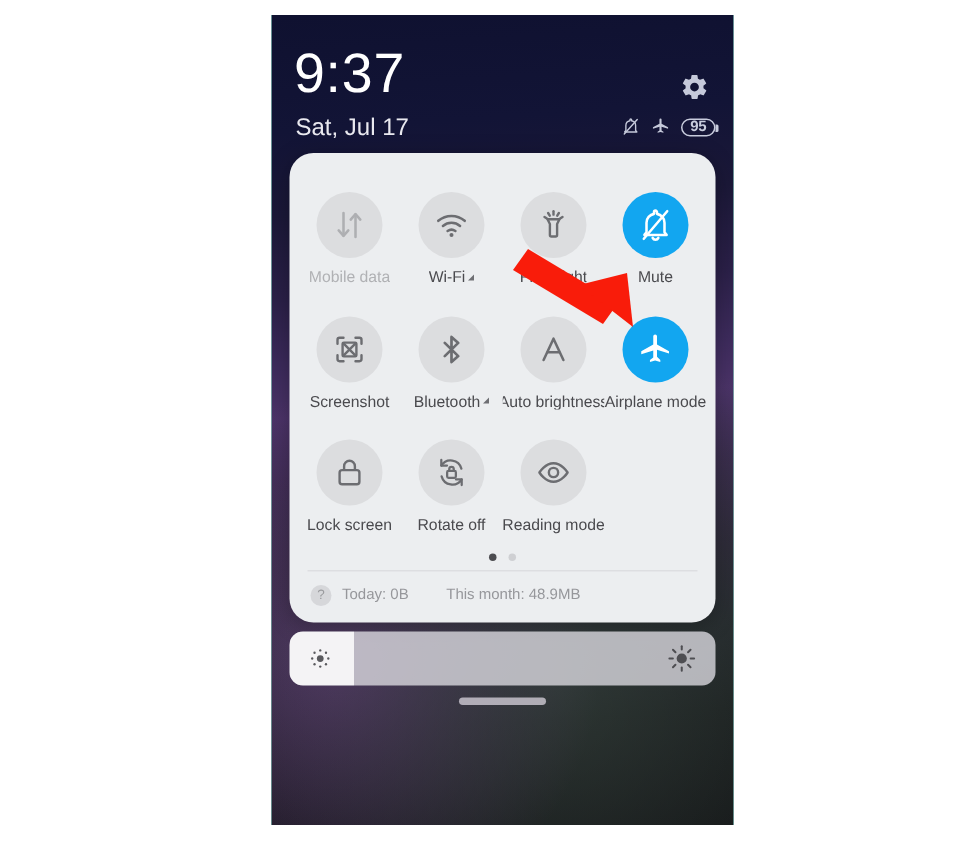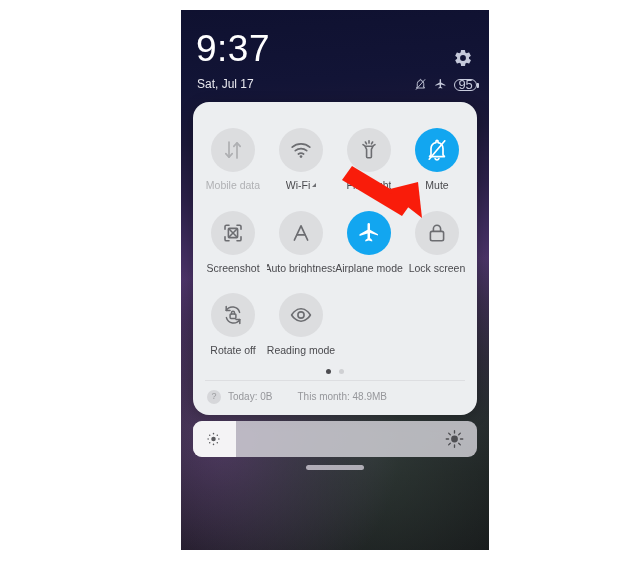--- a/index.html
+++ b/index.html
@@ -60,21 +60,21 @@
     font-size: 37px;
     font-weight: 300;
     letter-spacing: 0.5px;
     line-height: 1;
   }
   #date {
     position: absolute;
     left: 16px;
     top: 68px;
     color: #e9e9ef;
-    font-size: 12px;
+    font-size: 16px;
     font-weight: 400;
     line-height: 1;
   }
   #gear-btn {
     position: absolute;
     right: 16px;
     top: 38px;
     width: 20px;
     height: 20px;
     cursor: pointer;
@@ -104,22 +104,22 @@
     position: absolute;
     right: -3px;
     top: 3.5px;
     width: 1.8px;
     height: 5px;
     background: #c8ccdd;
     border-radius: 0 1px 1px 0;
   }
   #battery-text {
     color: #c8ccdd;
-    font-size: 13px;
-    font-weight: 400;
+    font-size: 10px;
+    font-weight: 700;
     letter-spacing: -0.2px;
     line-height: 1;
   }
 
   
   #qs-card {
     position: absolute;
     left: 12px;
     top: 92px;
     width: 284px;
@@ -379,20 +379,33 @@
                 <path d="M4 15.8v2.6A1.4 1.4 0 0 0 5.4 19.8H8"></path>
                 <path d="M20 15.8v2.6a1.4 1.4 0 0 1-1.4 1.4H16"></path>
                 <rect x="7.4" y="7.4" width="9.2" height="9.2" rx="0.8"></rect>
                 <path d="M7.8 7.8 16.2 16.2"></path>
                 <path d="M16.2 7.8 7.8 16.2"></path>
               </g>
             </svg>
           </div>
           <div class="tile-label-row">
             <span class="tile-label">Screenshot</span>
+          </div>
+        </div>
+        <div class="tile">
+          <div class="tile-circle">
+            <svg width="24" height="24" viewBox="0 0 24 24">
+              <g fill="none" stroke="#6c6d71" stroke-width="1.8" stroke-linecap="round" stroke-linejoin="round">
+                <path d="M7.5 7.6 16.5 16.4 12 20.4V3.6l4.5 4L7.5 16.4"></path>
+              </g>
+            </svg>
+          </div>
+          <div class="tile-label-row">
+            <span class="tile-label">Bluetooth</span>
+            <span class="caret"></span>
           </div>
         </div>
         <div class="tile">
           <div class="tile-circle">
             <svg width="24" height="24" viewBox="0 0 24 24">
               <g fill="none" stroke="#6c6d71" stroke-width="1.7" stroke-linecap="round" stroke-linejoin="round">
                 <path d="M5.4 19 12 4.8 18.6 19"></path>
                 <path d="M8.2 13.8h7.6"></path>
               </g>
             </svg>

